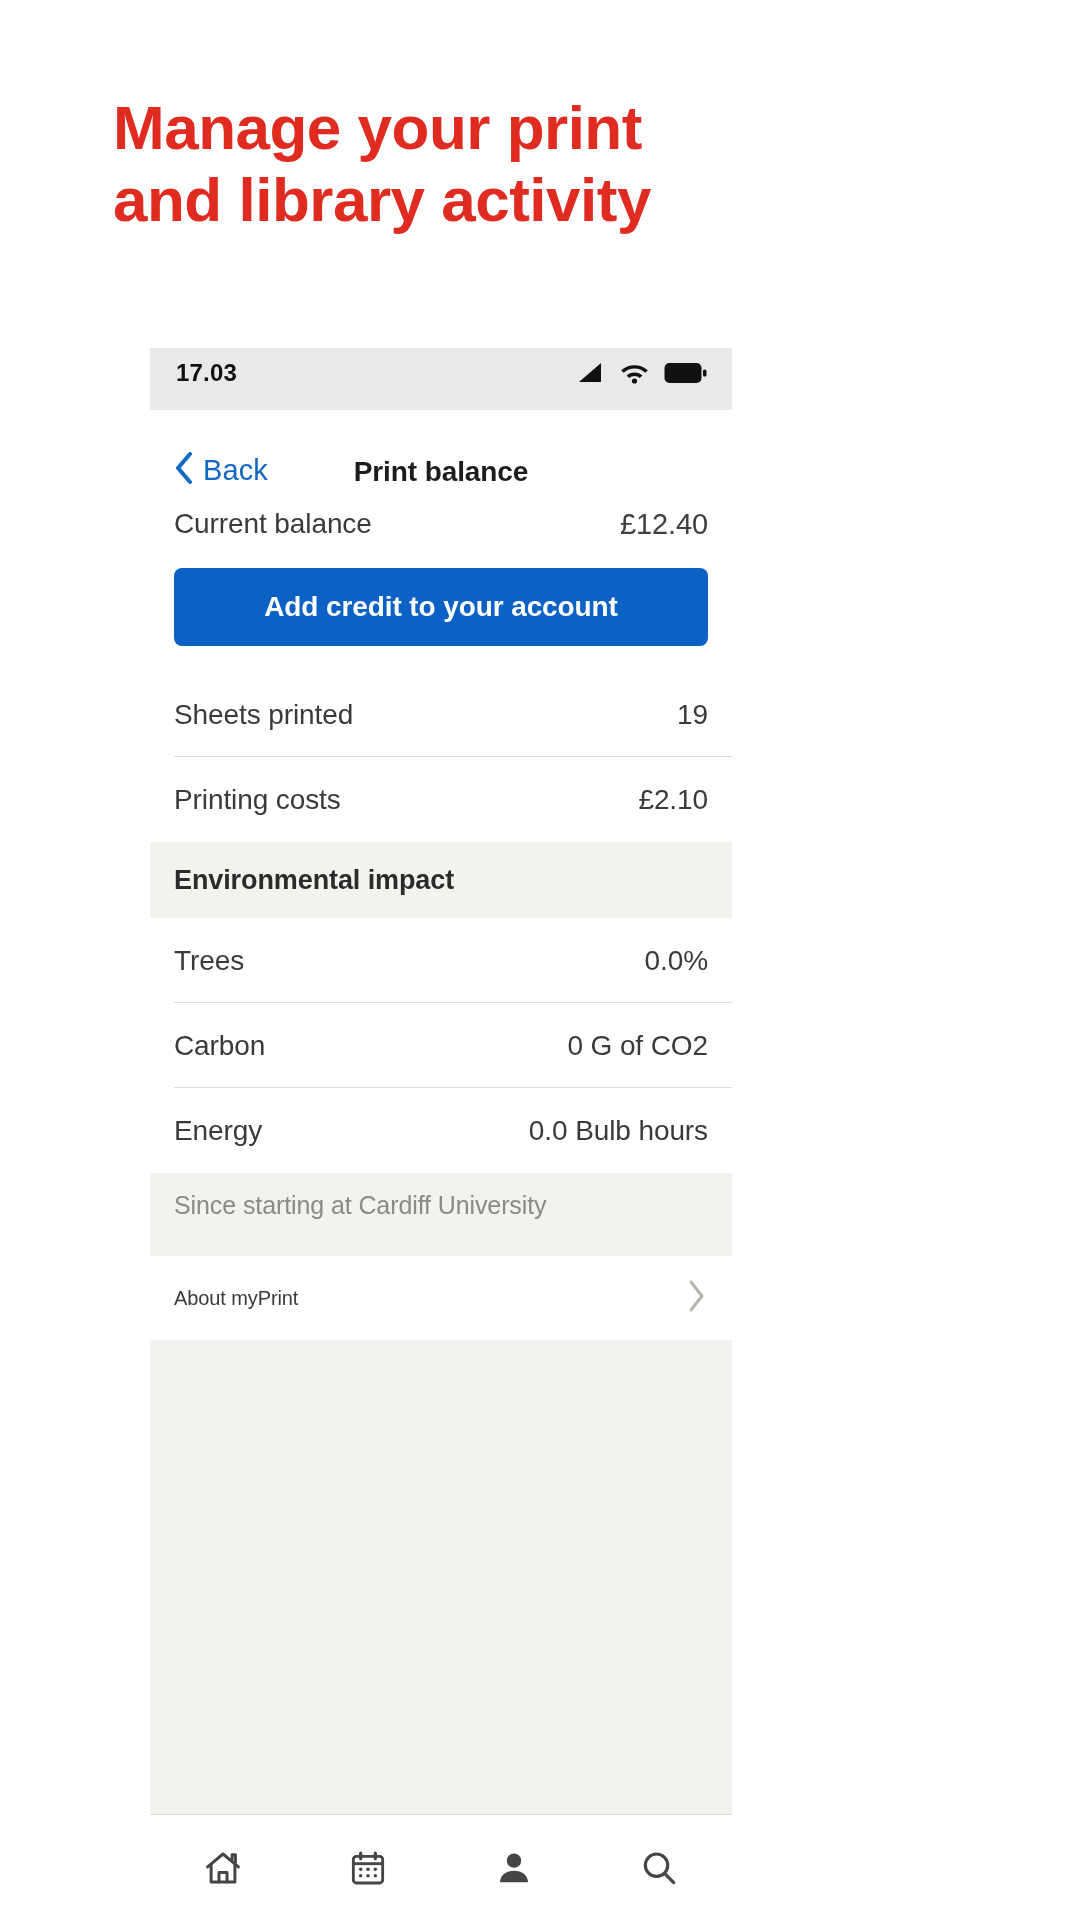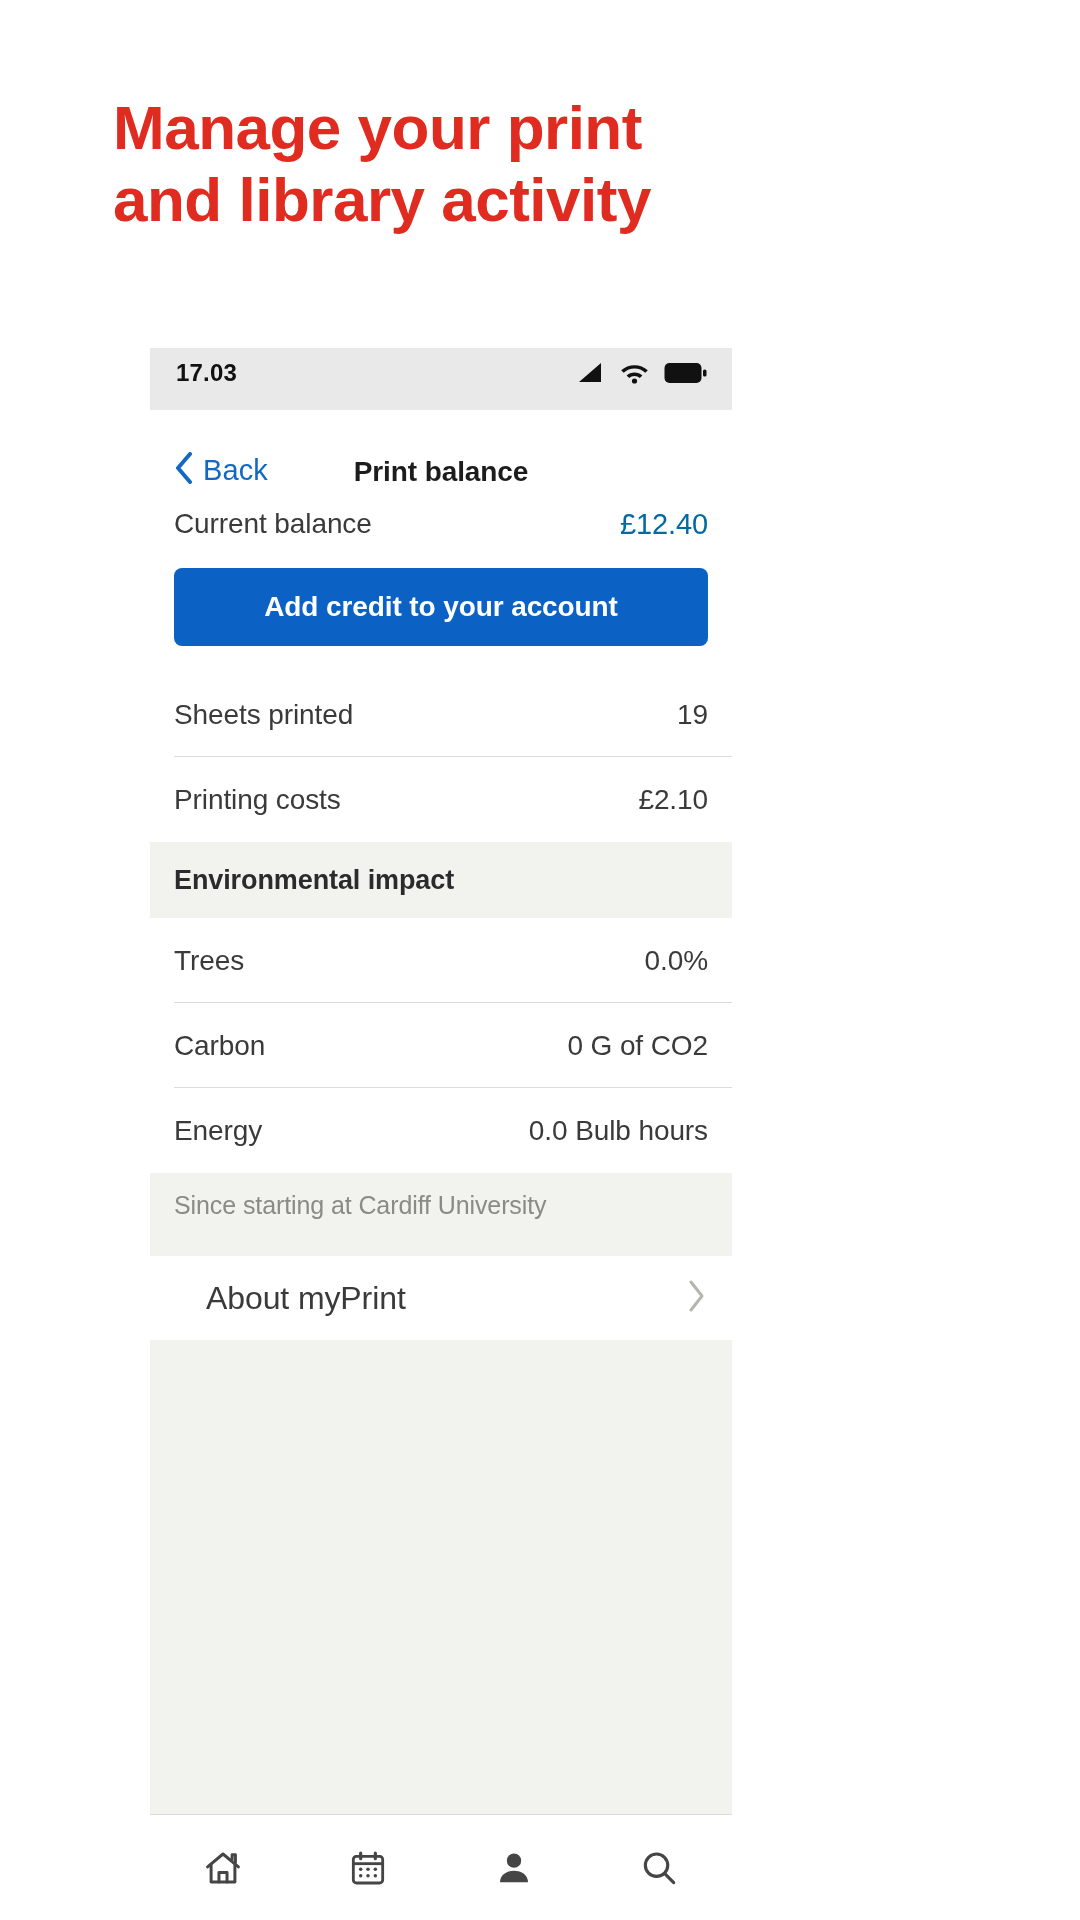--- a/index.html
+++ b/index.html
@@ -120,21 +120,21 @@
   .row-value {
     font-size: 28px;
     color: #3a3a3a;
     letter-spacing: -0.1px;
   }
 
   
   .balance-row { height: 72px; }
   .balance-amount {
     font-size: 29px;
-    color: #0369a1;
+    color: #404040;
     letter-spacing: -0.1px;
   }
 
   
   .cta-wrap {
     background: #ffffff;
     padding: 8px 24px 26px 24px;
     flex: 0 0 auto;
   }
   .cta-button {
@@ -206,24 +206,23 @@
     height: 84px;
     background: #ffffff;
     display: flex;
     align-items: center;
     justify-content: space-between;
     padding: 0 26px 0 24px;
     cursor: pointer;
     flex: 0 0 auto;
   }
   .about-label {
-    font-size: 32px;
+    font-size: 20px;
     color: #3a3a3a;
     letter-spacing: -0.1px;
-    margin-left: 32px;
   }
 
   
   .filler {
     flex: 1 1 auto;
     background: #f2f2ee;
     min-height: 0;
   }
 
   

